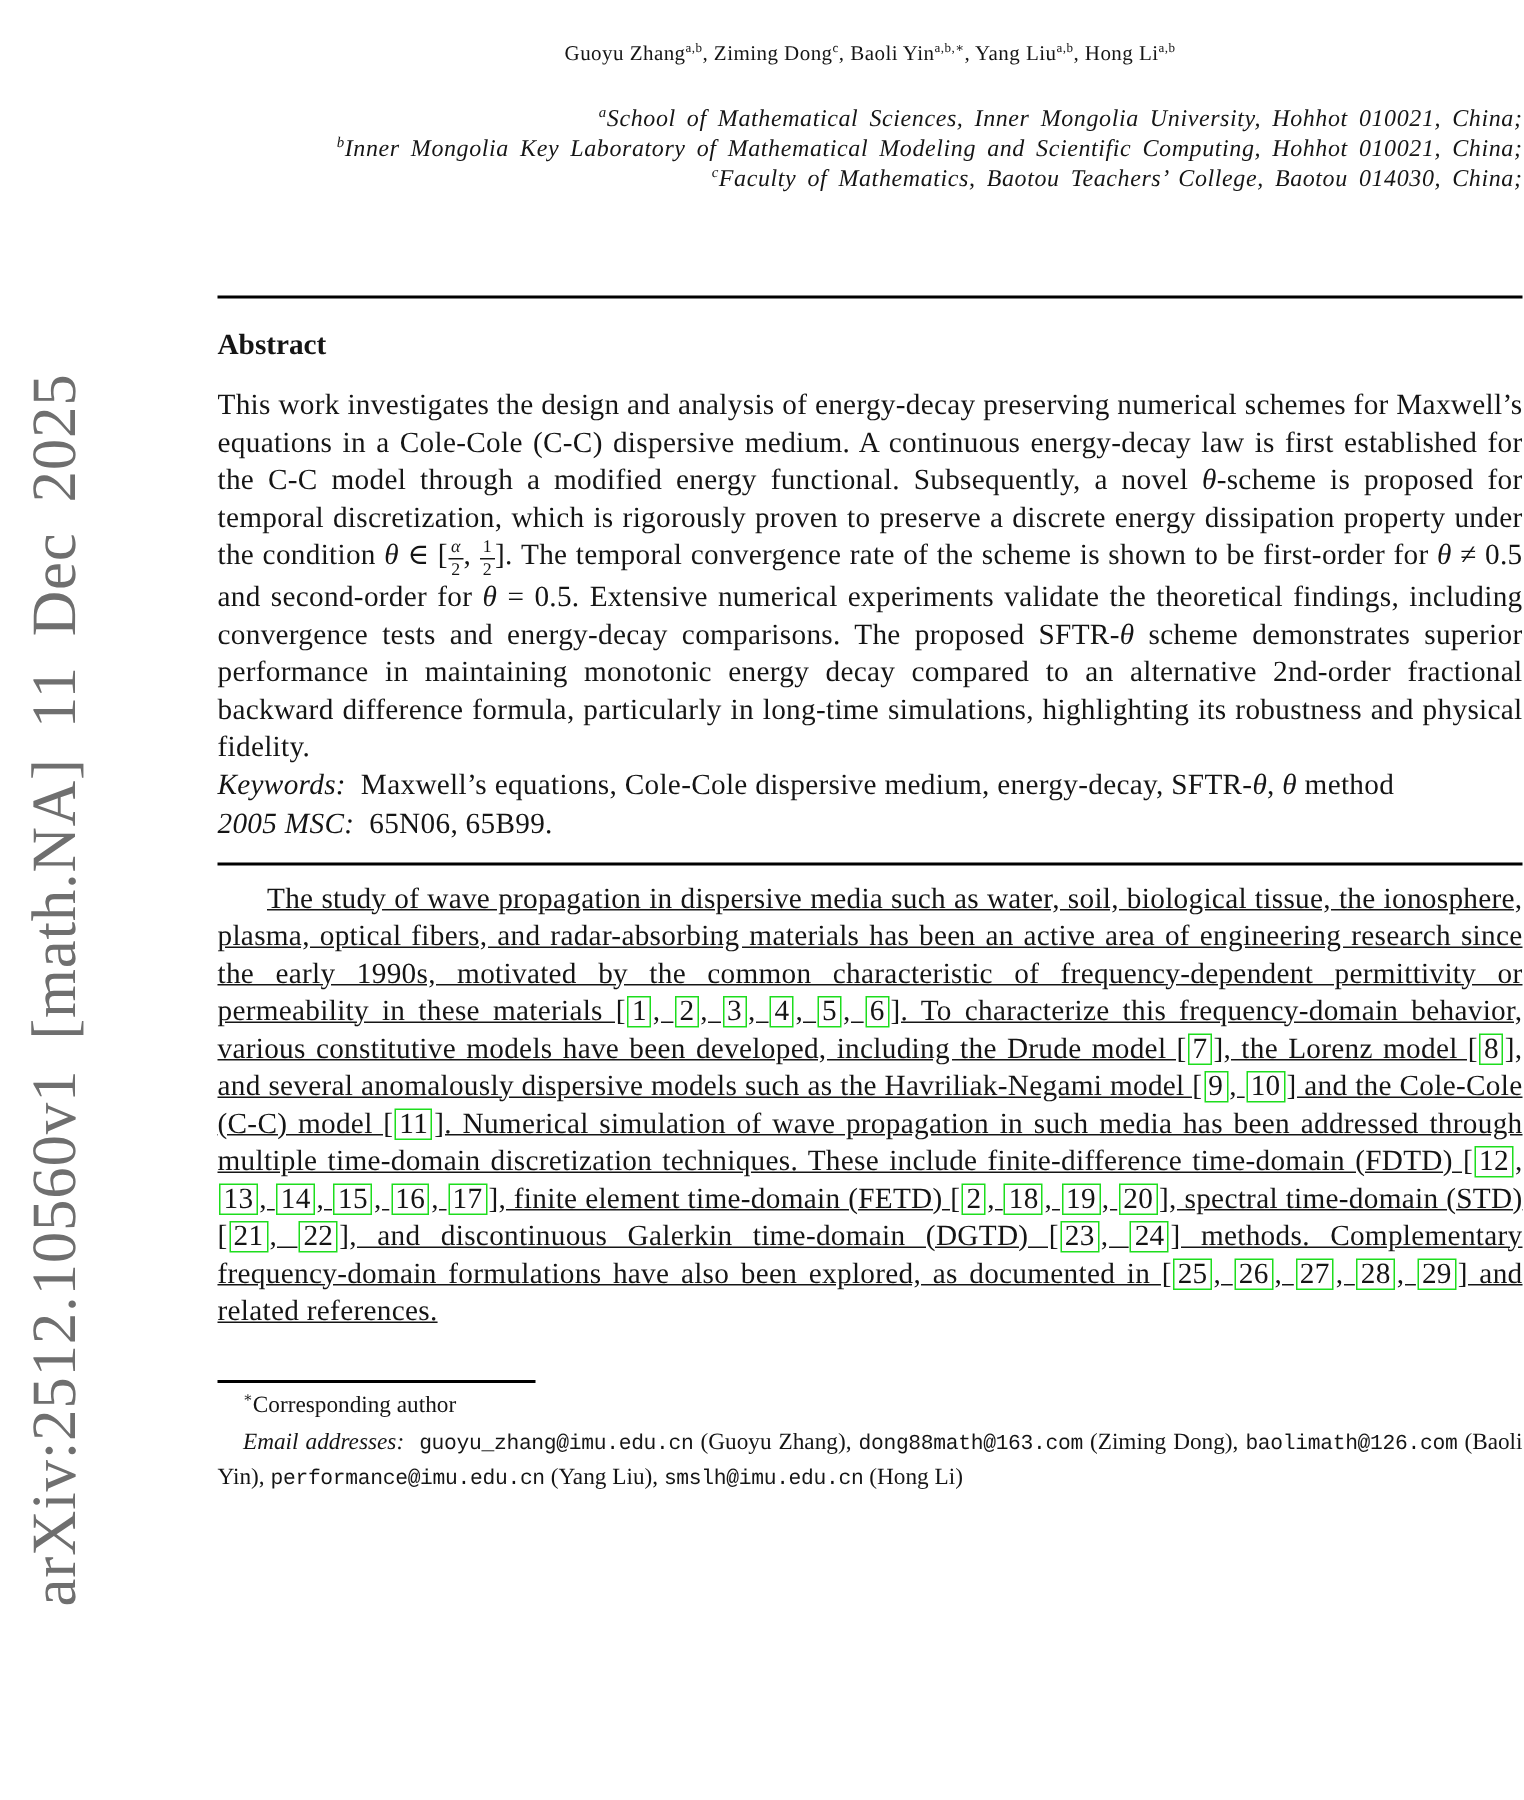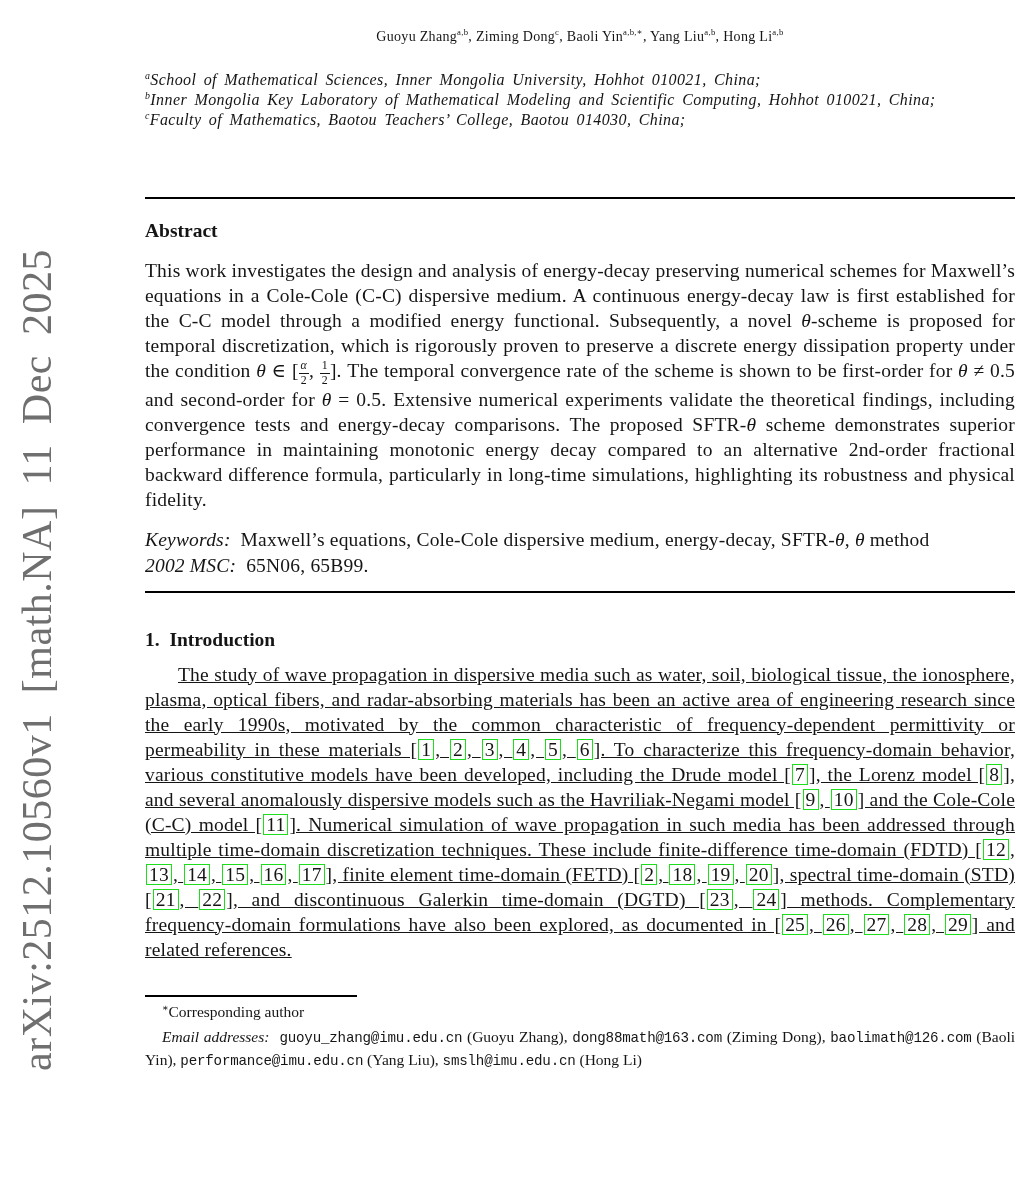--- a/index.html
+++ b/index.html
@@ -43,21 +43,21 @@
     text-align:center;
     font-size:14px;
     line-height:24px;
     letter-spacing:0.3px;
   }
 
   sup { font-size:62%; vertical-align:super; line-height:0; }
 
   .affiliations {
     margin-top:21px;
-    text-align:left;
+    text-align:right;
     font-style:italic;
     font-size:16px;
     line-height:20px;
     letter-spacing:0.4px;
     word-spacing:3px;
   }
 
   .rule { border:none; border-top:2px solid #000; height:0; }
   .rule-top { margin-top:67px; }
   .rule-mid { margin-top:13px; }
@@ -69,21 +69,21 @@
     font-weight:bold;
   }
 
   p.body {
     font-size:19.5px;
     line-height:25px;
     text-align:justify;
     letter-spacing:0.2px;
   }
   .abstract { margin-top:15px; }
-  .keywords { margin-top:15px; line-height:24px;font-family:Liberation Serif, serif; }
+  .keywords { line-height:24px;font-family:Liberation Serif, serif; }
   .msc      { margin-top:1px;  line-height:24px; }
 
   .section-heading {
     margin-top:35px;
     font-size:19.5px;
     line-height:24px;
     font-weight:bold;
   }
 
   .intro { margin-top:10px; text-indent:33px;text-decoration:underline; }
@@ -134,25 +134,24 @@
     <div><sup>c</sup>Faculty of Mathematics, Baotou Teachers’ College, Baotou 014030, China;</div>
   </div>
 
   <hr class="rule rule-top">
 
   <h2 class="abstract-heading">Abstract</h2>
 
   <p class="body abstract">This work investigates the design and analysis of energy-decay preserving numerical schemes for Maxwell’s equations in a Cole-Cole (C-C) dispersive medium.  A continuous energy-decay law is first established for the C-C model through a modified energy functional.  Subsequently, a novel <span class="math">θ</span>-scheme is proposed for temporal discretization, which is rigorously proven to preserve a discrete energy dissipation property under the condition <span class="math">θ</span> ∈ [<span class="frac"><span class="fnum" style="font-style: italic;">α</span><span class="fden">2</span></span>, <span class="frac"><span class="fnum">1</span><span class="fden">2</span></span>].  The temporal convergence rate of the scheme is shown to be first-order for <span class="math">θ</span> ≠ 0.5 and second-order for <span class="math">θ</span> = 0.5.  Extensive numerical experiments validate the theoretical findings, including convergence tests and energy-decay comparisons.  The proposed SFTR-<span class="math">θ</span> scheme demonstrates superior performance in maintaining monotonic energy decay compared to an alternative 2nd-order fractional backward difference formula, particularly in long-time simulations, highlighting its robustness and physical fidelity.</p>
 
   <p class="body keywords"><span class="label-i">Keywords:</span>Maxwell’s equations, Cole-Cole dispersive medium, energy-decay, SFTR-<span class="math">θ</span>, <span class="math">θ</span> method</p>
-  <p class="body msc"><span class="label-i">2002 MSC:</span>65N06, 65B99.</p>
+  <p class="body msc"><span class="label-i">2005 MSC:</span>65N06, 65B99.</p>
 
   <hr class="rule rule-mid">
 
-  <h2 class="section-heading">1.&nbsp; Introduction</h2>
 
   <p class="body intro">The study of wave propagation in dispersive media such as water, soil, biological tissue, the ionosphere, plasma, optical fibers, and radar-absorbing materials has been an active area of engineering research since the early 1990s, motivated by the common characteristic of frequency-dependent permittivity or permeability in these materials [<span class="cite">1</span>, <span class="cite">2</span>, <span class="cite">3</span>, <span class="cite">4</span>, <span class="cite">5</span>, <span class="cite">6</span>].  To characterize this frequency-domain behavior, various constitutive models have been developed, including the Drude model [<span class="cite">7</span>], the Lorenz model [<span class="cite">8</span>], and several anomalously dispersive models such as the Havriliak-Negami model [<span class="cite">9</span>, <span class="cite">10</span>] and the Cole-Cole (C-C) model [<span class="cite">11</span>].  Numerical simulation of wave propagation in such media has been addressed through multiple time-domain discretization techniques.  These include finite-difference time-domain (FDTD) [<span class="cite">12</span>, <span class="cite">13</span>, <span class="cite">14</span>, <span class="cite">15</span>, <span class="cite">16</span>, <span class="cite">17</span>], finite element time-domain (FETD) [<span class="cite">2</span>, <span class="cite">18</span>, <span class="cite">19</span>, <span class="cite">20</span>], spectral time-domain (STD) [<span class="cite">21</span>, <span class="cite">22</span>], and discontinuous Galerkin time-domain (DGTD) [<span class="cite">23</span>, <span class="cite">24</span>] methods.  Complementary frequency-domain formulations have also been explored, as documented in [<span class="cite">25</span>, <span class="cite">26</span>, <span class="cite">27</span>, <span class="cite">28</span>, <span class="cite">29</span>] and related references.</p>
 
   <div class="footnote">
     <hr class="footnote-rule">
     <p class="fn-line"><sup>∗</sup>Corresponding author</p>
     <p class="fn-line"><span class="label-i">Email addresses:</span><span class="mono">guoyu_zhang@imu.edu.cn</span> (Guoyu Zhang), <span class="mono">dong88math@163.com</span> (Ziming Dong), <span class="mono">baolimath@126.com</span> (Baoli Yin), <span class="mono">performance@imu.edu.cn</span> (Yang Liu), <span class="mono">smslh@imu.edu.cn</span> (Hong Li)</p>
   </div>
 
 </div>

